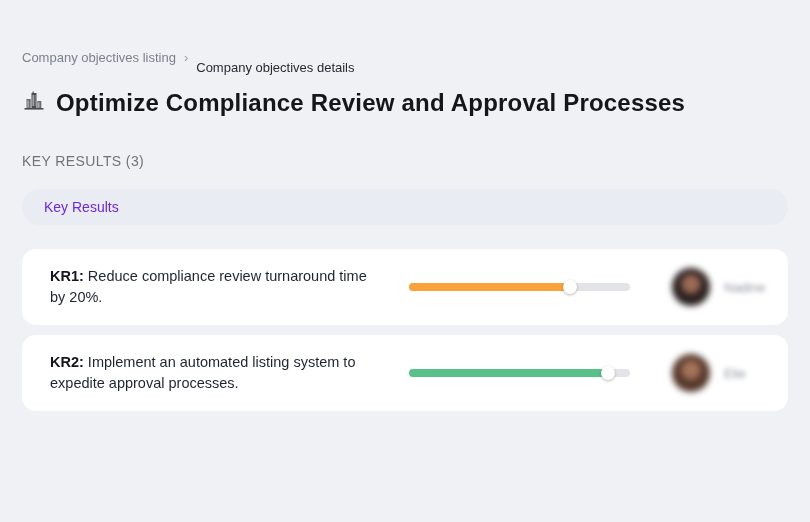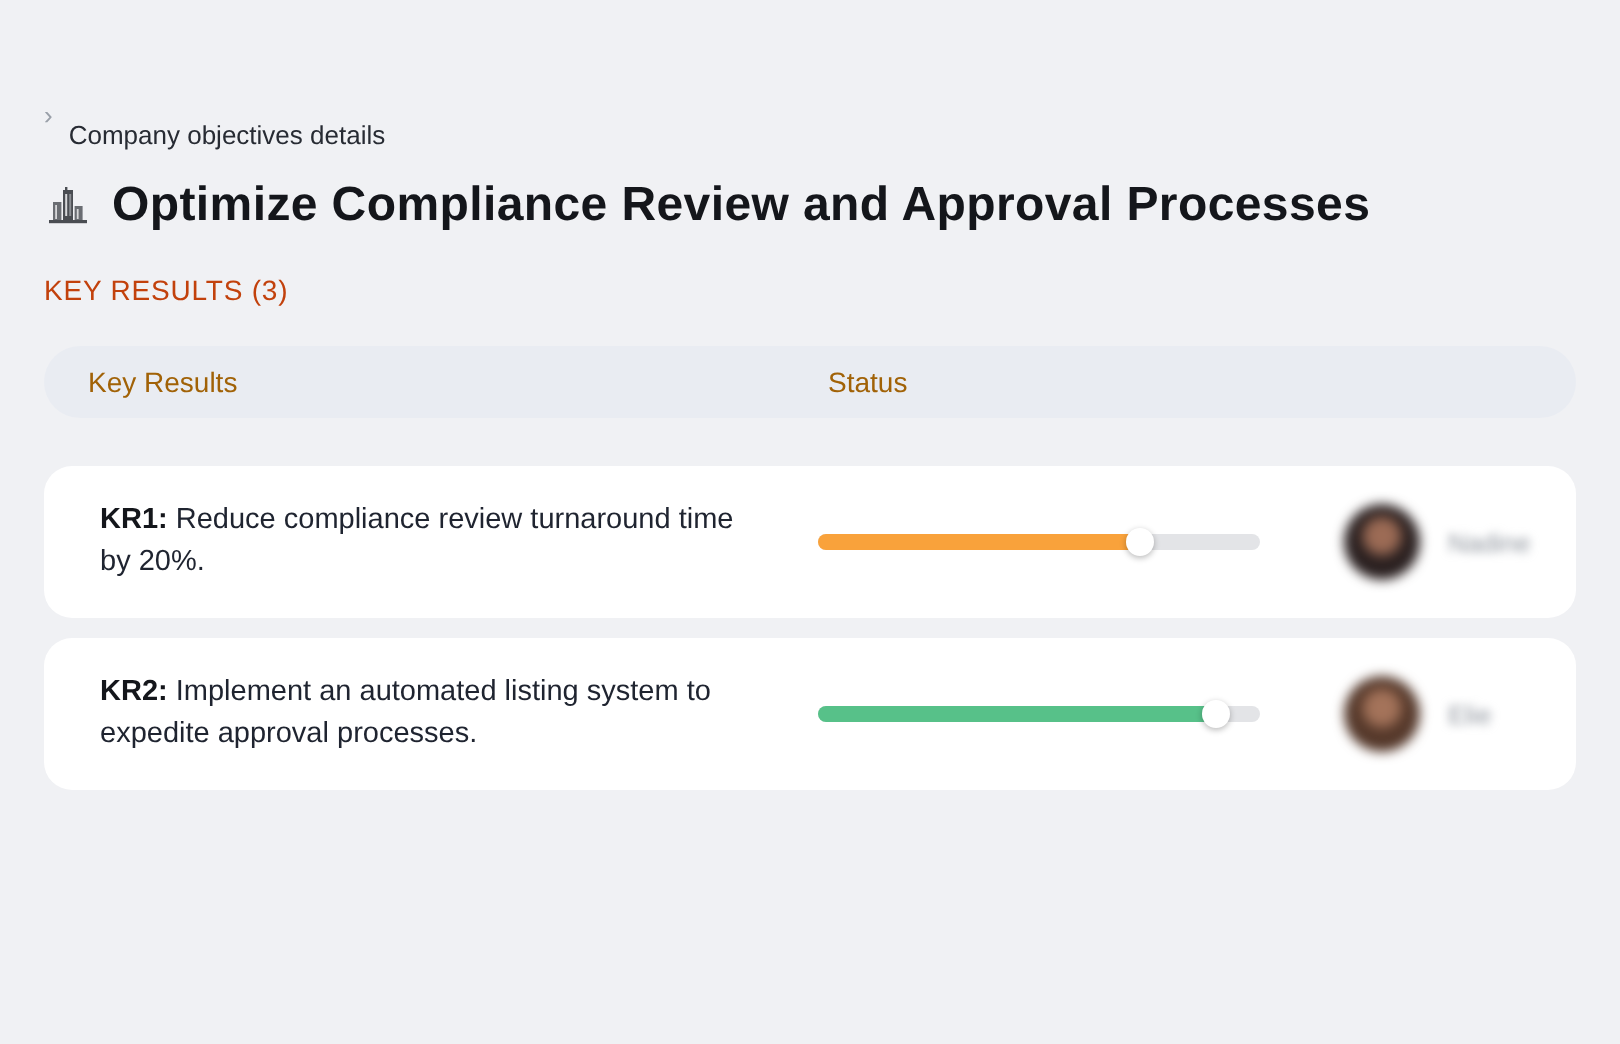--- a/index.html
+++ b/index.html
@@ -12,32 +12,32 @@
   }
   .page { padding: 40px 22px 0; }
 
   
   .breadcrumb { display: flex; align-items: center; gap: 8px; font-size: 13px; }
   .crumb-link { color: #7b828d; cursor: pointer; }
   .crumb-sep { color: #9aa0a9; font-size: 13px; line-height: 1; }
   .crumb-current { color: #272b33; font-weight: 500; margin-top: 20px; }
 
   
-  .title-row { display: flex; align-items: center; gap: 10px; margin-top: 14px; }
+  .title-row { display: flex; align-items: flex-start; gap: 10px; margin-top: 14px; }
   .title-icon { width: 24px; height: 24px; display: inline-flex; align-items: flex-end; }
   .page-title { font-size: 24px; font-weight: 700; letter-spacing: .2px; color: #14161b; }
 
   
-  .section-label { margin-top: 20px; font-size: 14px; color: #c2410c; letter-spacing: .4px; }
+  .section-label { margin-top: 36px; font-size: 14px; color: #737373; letter-spacing: .4px; }
 
   
   .grid-cols { display: grid; grid-template-columns: 387px 263px 1fr; align-items: center; }
   .table-header {
     margin-top: 20px; height: 36px; background: #e9ecf2; border-radius: 18px;
-    font-size: 14px; color: #a16207;
+    font-size: 14px; color: #6d28d9;
   }
   .th-keyresults { padding-left: 22px; }
   .th-status { padding-left: 5px; }
 
   
   .rows { margin-top: 24px; display: flex; flex-direction: column; gap: 10px; justify-content: space-between; }
   .kr-row {
     background: #ffffff; border-radius: 14px; height: 76px; cursor: pointer;
   }
   .kr-text {
@@ -67,20 +67,21 @@
     filter: blur(3px); overflow: hidden; flex: 0 0 auto;
   }
   .owner-name { font-size: 13px; color: #8d939c; filter: blur(2.5px); }
 </style>
 </head>
 <body>
 
 <div class="page">
 
   <div class="breadcrumb">
+    <span class="crumb-link">Company objectives listing</span>
     <span class="crumb-sep">›</span>
     <span class="crumb-current">Company objectives details</span>
   </div>
 
   <div class="title-row">
     <span class="title-icon">
       <svg width="24" height="24" viewBox="0 0 24 24" fill="none">
         <rect x="9.5" y="4" width="5" height="15" fill="#4a4d52"></rect>
         <rect x="10.5" y="2.5" width="1.2" height="2" fill="#4a4d52"></rect>
         <rect x="4.5" y="10" width="4.2" height="9" fill="#6a6d72"></rect>
@@ -92,21 +93,20 @@
         <rect x="16.4" y="13.5" width="0.9" height="5" fill="#d7d8da"></rect>
       </svg>
     </span>
     <h1 class="page-title">Optimize Compliance Review and Approval Processes</h1>
   </div>
 
   <div class="section-label">KEY RESULTS (3)</div>
 
   <div class="table-header grid-cols">
     <span class="th-keyresults">Key Results</span>
-    <span class="th-status">Status</span>
   </div>
 
   <div class="rows">
   <div class="kr-row grid-cols">
     <div class="kr-text">
       <span class="kr-id">KR1:</span><span> Reduce compliance review turnaround time by 20%.</span>
     </div>
     <div class="progress-wrap">
       <div class="progress-track"></div>
       <div class="progress-fill" style="width: 161px; background: rgb(249, 162, 59);"></div>

